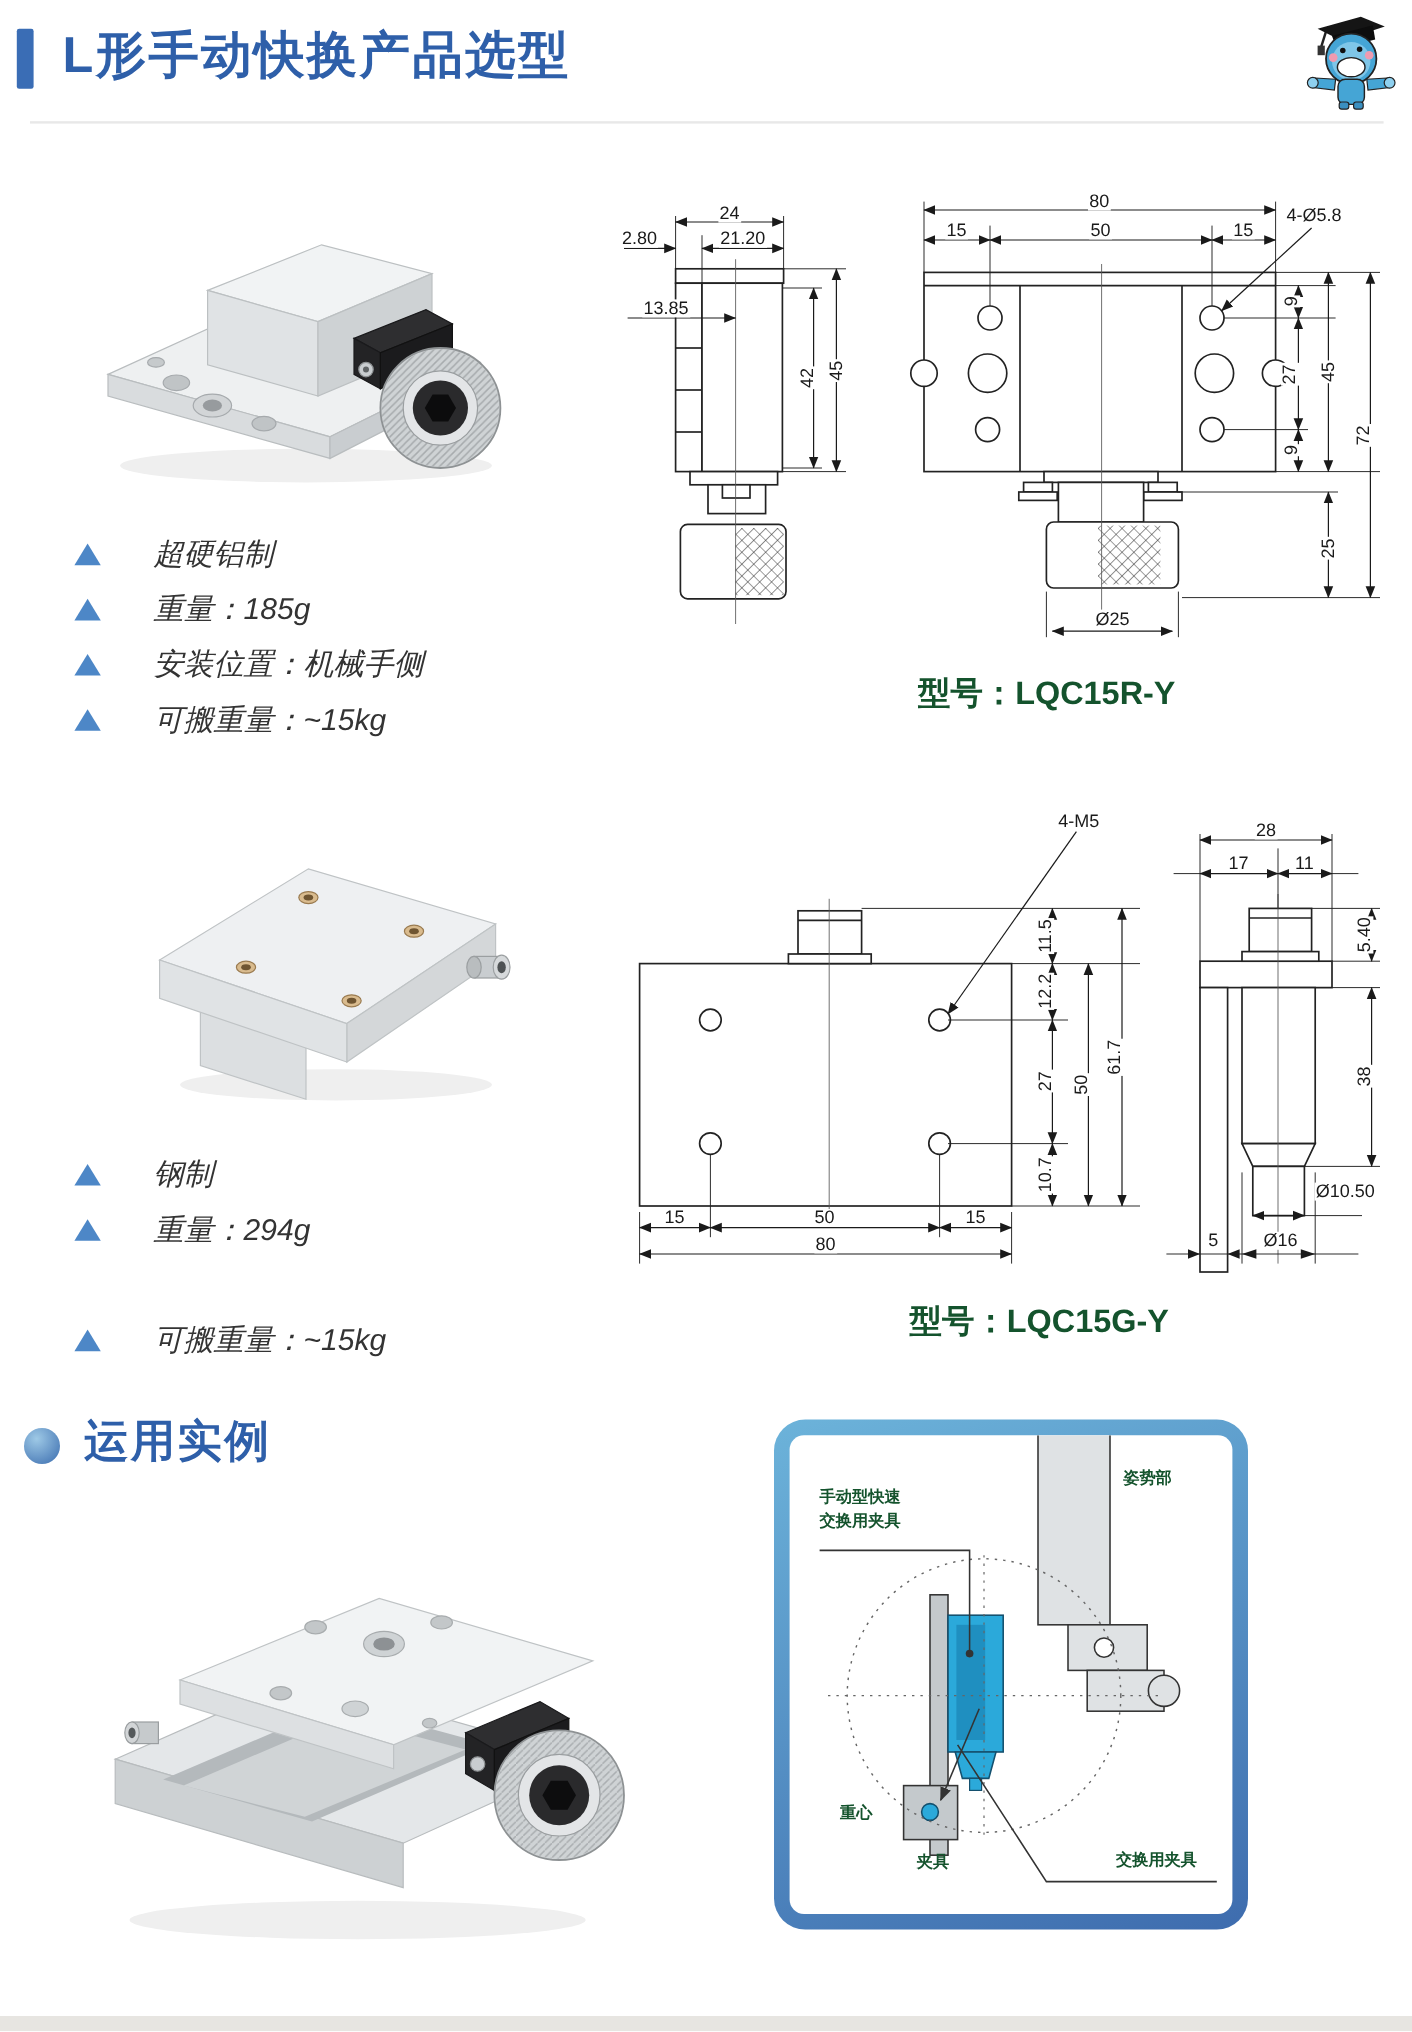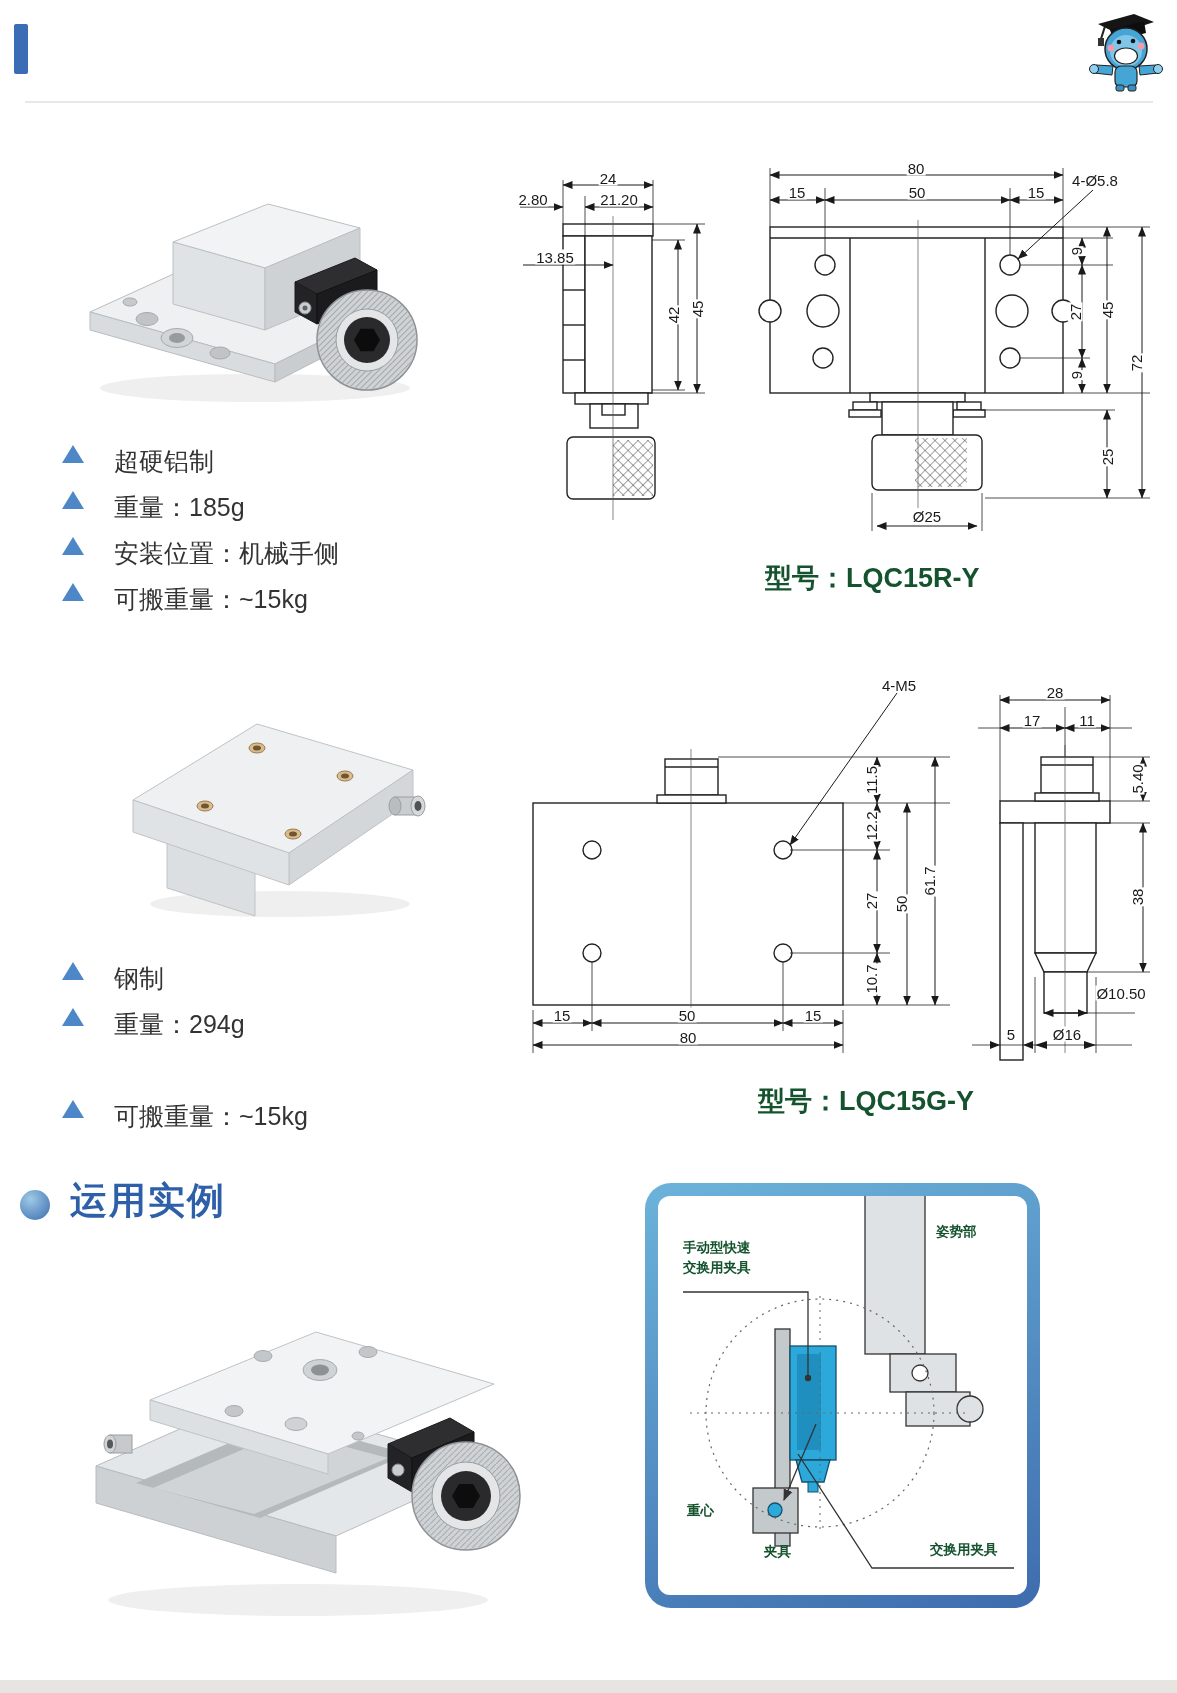--- a/index.html
+++ b/index.html
@@ -4,21 +4,21 @@
 <style>
   html,body{margin:0;padding:0;background:#fff;}
   .page{position:relative;width:1177px;height:1693px;background:#ffffff;overflow:hidden;
         font-family:"Liberation Sans","DejaVu Sans",sans-serif;color:#222;}
   
   .hdr-bar{position:absolute;left:14px;top:24px;width:14px;height:50px;background:#3a6db5;border-radius:2px;}
   .hdr-title{position:absolute;left:52px;top:18px;font-size:42px;font-weight:bold;color:#2e5fa9;letter-spacing:2px;}
   .hdr-divider{position:absolute;left:25px;top:101px;width:1128px;height:2px;background:#e8e8e8;}
   .mascot{position:absolute;left:1082px;top:8px;width:84px;height:84px;}
   
-  .spec-row{position:absolute;display:flex;align-items:flex-start;gap:30px;}
+  .spec-row{position:absolute;display:flex;align-items:center;gap:44px;font-style:italic;}
   .tri{width:0;height:0;border-left:11px solid transparent;border-right:11px solid transparent;
        border-bottom:18px solid #4d87c7;}
   .spec-text{font-size:25px;color:#333;font-weight:500;white-space:nowrap;}
   .model{position:absolute;font-size:27px;font-weight:600;color:#14532d;white-space:nowrap;}
   
   .drawing{position:absolute;}
   .dim{position:absolute;font-size:15px;color:#1a1a1a;white-space:nowrap;background:#fff;
        transform:translate(-50%,-50%);padding:0 1px;line-height:1;}
   .dim.rot{transform:translate(-50%,-50%) rotate(-90deg);}
   
@@ -31,20 +31,21 @@
   .app-label{position:absolute;font-size:13.5px;font-weight:600;color:#14532d;line-height:1.45;white-space:nowrap;}
   .footer-band{position:absolute;left:0;top:1680px;width:1177px;height:13px;background:#e7e5e1;}
   svg{display:block;}
 </style>
 </head>
 <body>
 
 <div class="page">
 
   <div class="hdr-bar"></div>
+  <div class="hdr-title">L形手动快换产品选型</div>
   <div class="hdr-divider"></div>
 
   <div class="mascot">
     <svg width="84" height="84" viewBox="0 0 84 84">
       <line x1="24" y1="15" x2="19" y2="31" stroke="#222" stroke-width="2"></line>
       <rect x="16" y="30" width="6" height="8" fill="#333"></rect>
       <polygon points="16,16 52,6 72,14 36,26" fill="#151515"></polygon>
       <polygon points="28,22 62,13 64,25 32,33" fill="#0d0d0d"></polygon>
       <circle cx="44" cy="41" r="21" fill="#45a5d5" stroke="#222" stroke-width="1.5"></circle>
       <circle cx="44" cy="43" r="16" fill="#7fc6e8"></circle>
@@ -415,20 +416,20 @@
         <polyline points="25,96 150,96 150,180" fill="none" stroke="#333" stroke-width="1.3"></polyline>
         <circle cx="150" cy="182" r="3.2" fill="#333"></circle>
         <line x1="158" y1="228" x2="126" y2="304" stroke="#333" stroke-width="1.3" marker-end="url(#ar3)"></line>
         <polyline points="140,258 214,372 356,372" fill="none" stroke="#333" stroke-width="1.3"></polyline>
       </svg>
       <div class="app-label" style="left:25px;top:42px;">
         <span>手动型快速</span><br>
         <span>交换用夹具</span>
       </div>
       <div class="app-label" style="left:278px;top:26px;">姿势部</div>
-      <div class="app-label" style="left:29px;top:305px;">重心</div>
+      <div class="app-label" style="left:42px;top:305px;">重心</div>
       <div class="app-label" style="left:106px;top:346px;">夹具</div>
       <div class="app-label" style="left:272px;top:344px;">交换用夹具</div>
     </div>
   </div>
 
   <div class="footer-band"></div>
 </div>
 
 </body></html>

